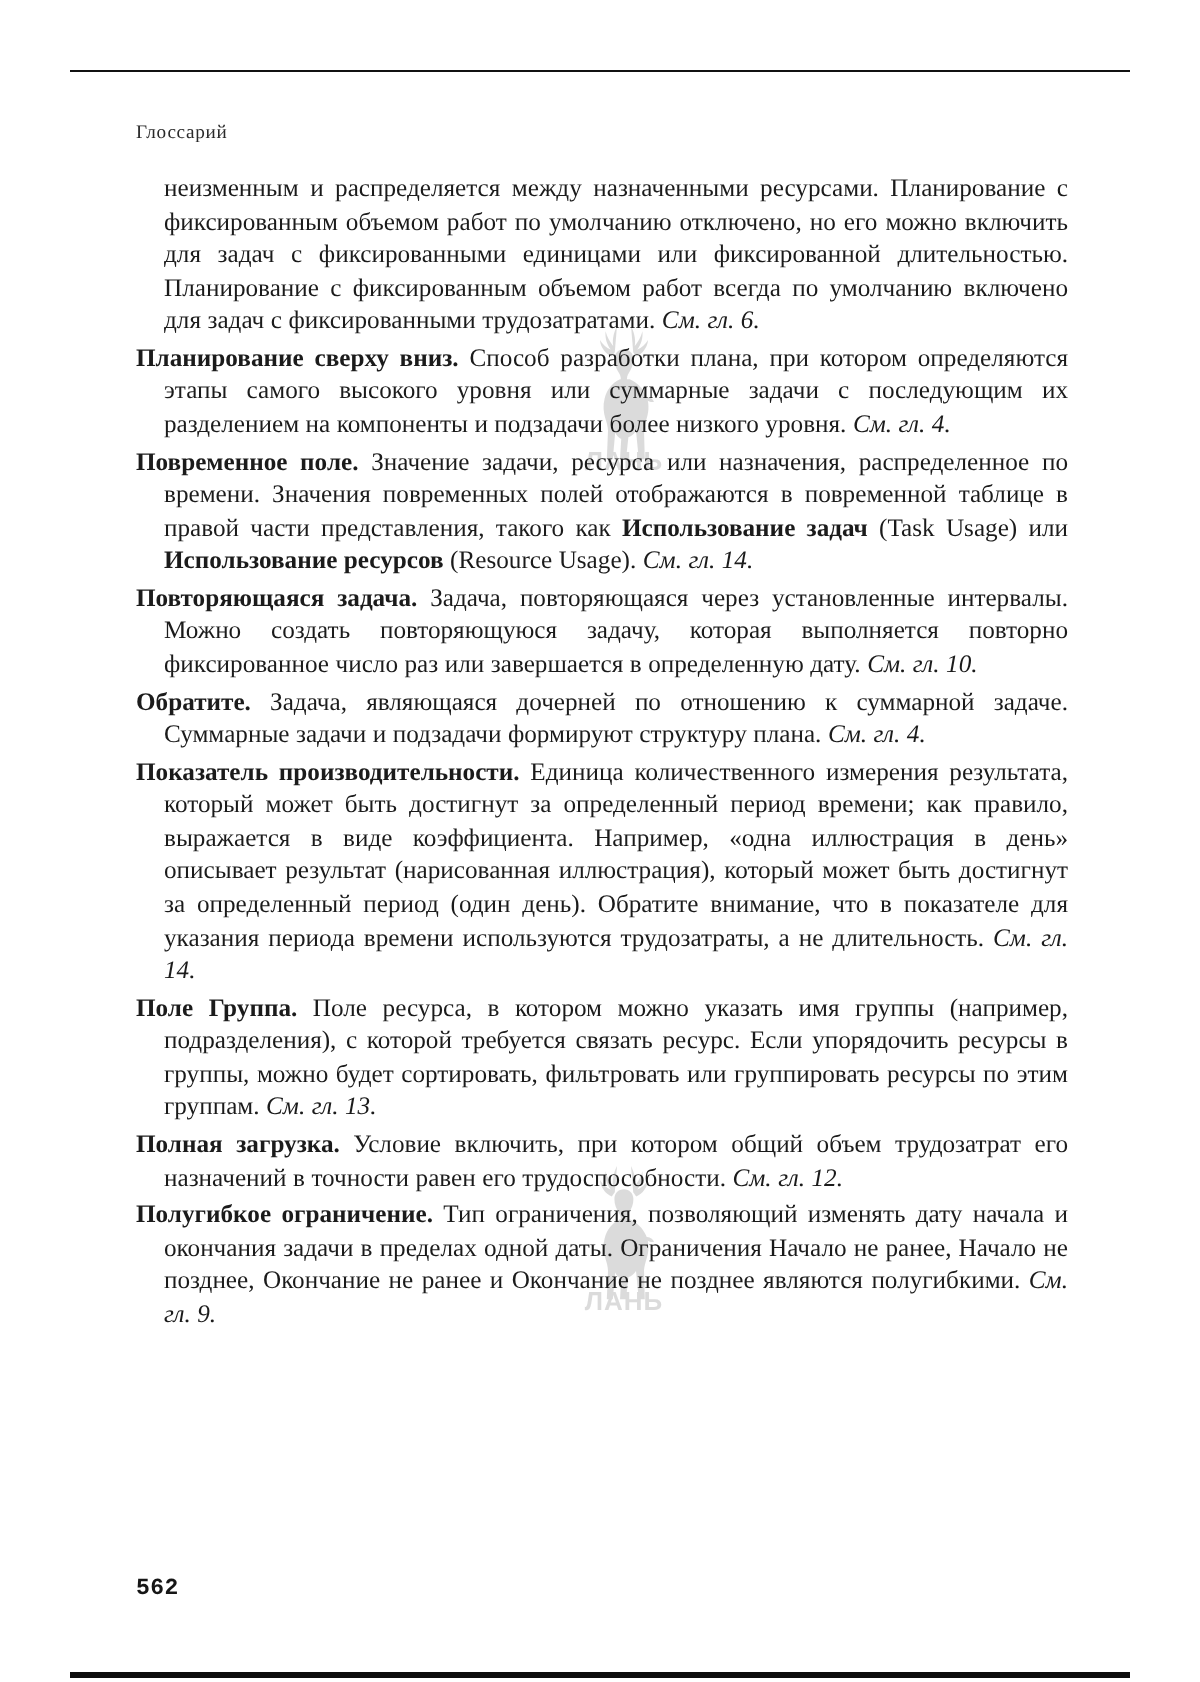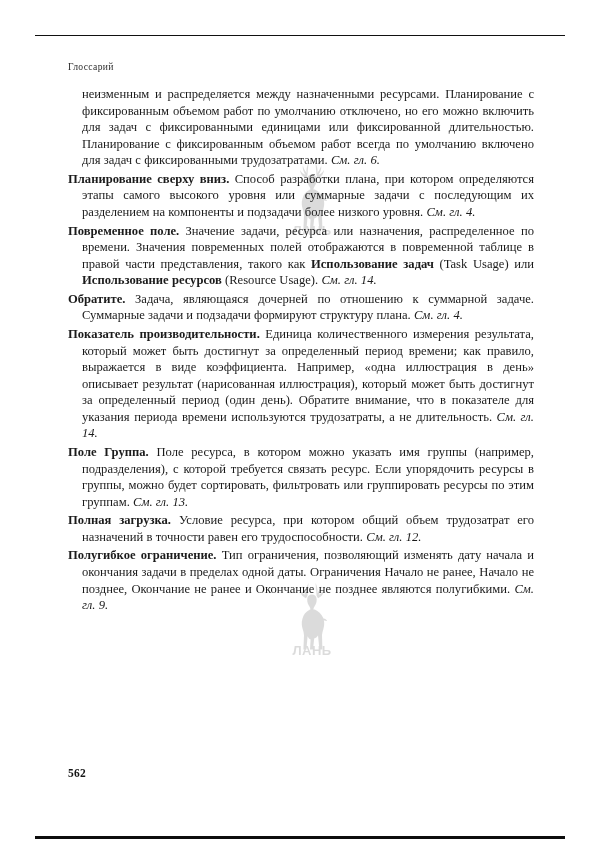--- a/index.html
+++ b/index.html
@@ -95,22 +95,22 @@
   .term {
     font-weight: bold;
   }
   .it { font-style: italic; }
   .bd { font-weight: bold; }
 
   
   .folio {
     position: absolute;
     left: 68px;
-    top: 767px;
-    font-family: Liberation Serif, serif;
+    top: 788px;
+    font-family: Liberation Mono, monospace;
     font-weight: bold;
     font-size: 11.5px;
     color: #161616;
     letter-spacing: 0.2px;
   }
 </style>
 </head>
 <body>
 
 <div class="page">
@@ -156,36 +156,39 @@
     </p>
 
     <p class="entry">
       <span class="term">Планирование сверху вниз.</span><span> Способ разработки плана, при котором определяются этапы самого высокого уровня или суммарные задачи с последующим их разделением на компоненты и подзадачи более низкого уровня. </span><span class="it">См. гл. 4.</span>
     </p>
 
     <p class="entry">
       <span class="term">Повременное поле.</span><span> Значение задачи, ресурса или назначения, распределенное по времени. Значения повременных полей отображаются в повременной таблице в правой части представления, такого как </span><span class="bd">Использование задач</span><span> (Task Usage) или </span><span class="bd">Использование ресурсов</span><span> (Resource Usage). </span><span class="it">См. гл. 14.</span>
     </p>
 
+    <p class="entry">
+      <span class="term">Повторяющаяся задача.</span><span> Задача, повторяющаяся через установленные интервалы. Можно создать повторяющуюся задачу, которая выполняется повторно фиксированное число раз или завершается в определенную дату. </span><span class="it">См. гл. 10.</span>
+    </p>
 
     <p class="entry">
       <span class="term">Обратите.</span><span> Задача, являющаяся дочерней по отношению к суммарной задаче. Суммарные задачи и подзадачи формируют структуру плана. </span><span class="it">См. гл. 4.</span>
     </p>
 
     <p class="entry">
       <span class="term">Показатель производительности.</span><span> Единица количественного измерения результата, который может быть достигнут за определенный период времени; как правило, выражается в виде коэффициента. Например, «одна иллюстрация в день» описывает результат (нарисованная иллюстрация), который может быть достигнут за определенный период (один день). Обратите внимание, что в показателе для указания периода времени используются трудозатраты, а не длительность. </span><span class="it">См. гл. 14.</span>
     </p>
 
 
     <p class="entry">
       <span class="term">Поле Группа.</span><span> Поле ресурса, в котором можно указать имя группы (например, подразделения), с которой требуется связать ресурс. Если упорядочить ресурсы в группы, можно будет сортировать, фильтровать или группировать ресурсы по этим группам. </span><span class="it">См. гл. 13.</span>
     </p>
 
     <p class="entry">
-      <span class="term">Полная загрузка.</span><span> Условие ресурса, при котором общий объем трудозатрат его назначений в точности равен его трудоспособности. </span><span class="it">См. гл. 12.</span>
+      <span class="term">Полная загрузка.</span><span> Условие включить, при котором общий объем трудозатрат его назначений в точности равен его трудоспособности. </span><span class="it">См. гл. 12.</span>
     </p>
 
     <p class="entry">
       <span class="term">Полугибкое ограничение.</span><span> Тип ограничения, позволяющий изменять дату начала и окончания задачи в пределах одной даты. Ограничения Начало не ранее, Начало не позднее, Окончание не ранее и Окончание не позднее являются полугибкими. </span><span class="it">См. гл. 9.</span>
     </p>
 
   </div>
 
   <div class="folio">562</div>
 

